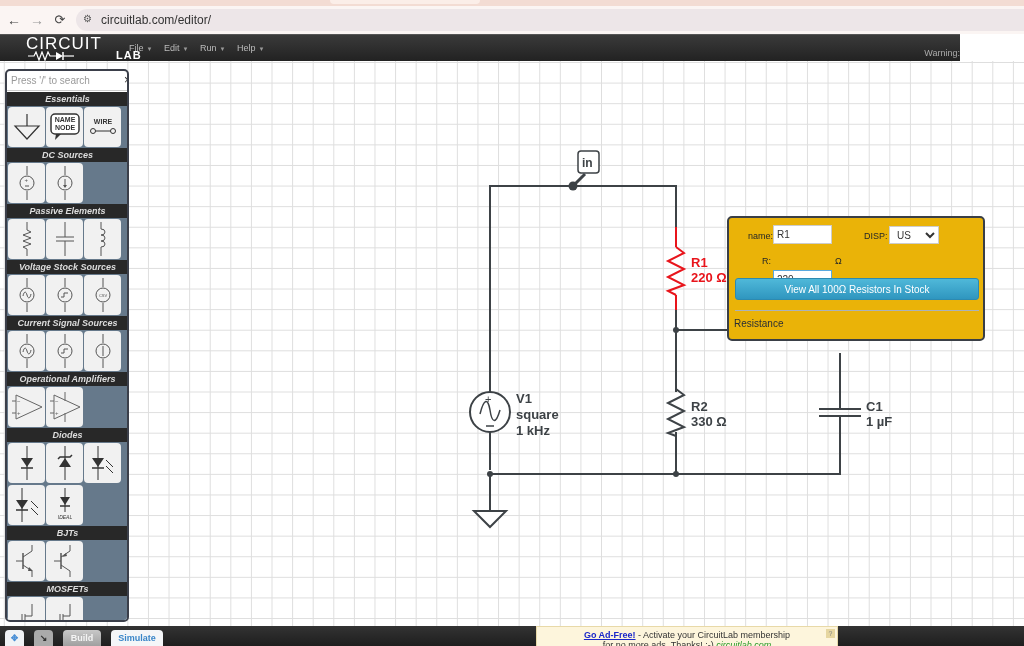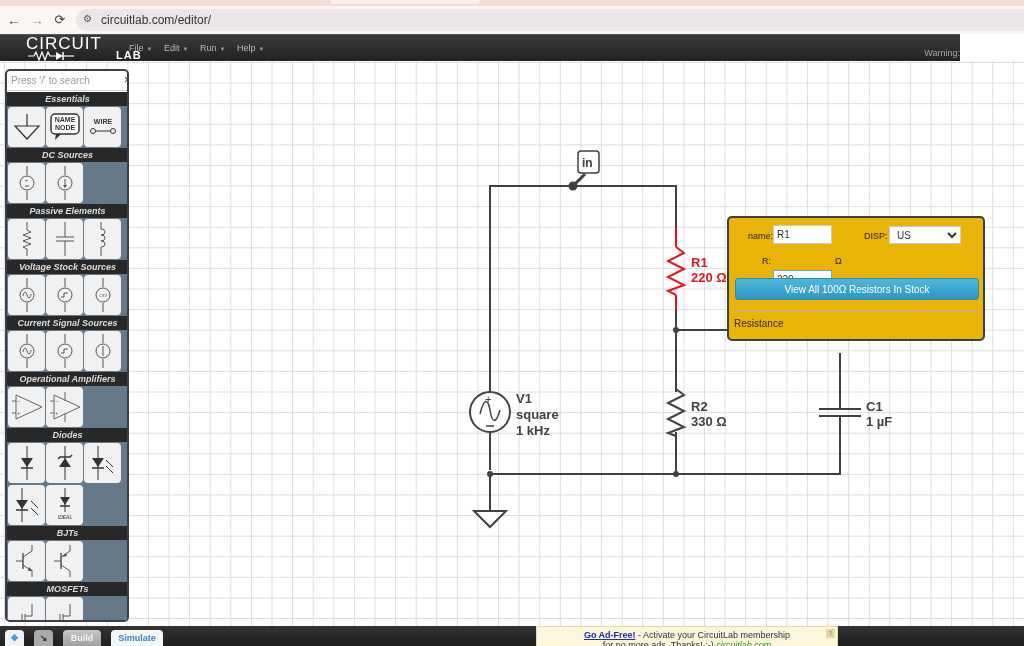--- a/index.html
+++ b/index.html
@@ -418,21 +418,21 @@
     <span class="up">▲</span>
     <div class="thumb"></div>
     <span class="down">▼</span>
   </div>
 </div>
 
 <div class="popup">
   <span class="flabel" style="left:19px;top:13px">name:</span>
   <input style="left: 44px; top: 7px; width: 59px; height: 19px;" value="R1">
   <span class="flabel" style="left:135px;top:13px">DISP:</span>
-  <select style="left:160px;top:8px;width:72px;height:18px">
+  <select style="left:160px;top:8px;width:50px;height:18px">
     <option>US</option>
   </select>
   <span class="flabel" style="left:33px;top:38px">R:</span>
   <input style="left: 44px; top: 32px; width: 59px; height: 19px; border-color: rgb(90, 169, 223); margin-top: 20px;" value="220">
   <span class="flabel" style="left:106px;top:38px">Ω</span>
   <div class="stock-btn">View All 100Ω Resistors In Stock</div>
   <div class="divider"></div>
   <span class="desc">Resistance</span>
 </div>
 

